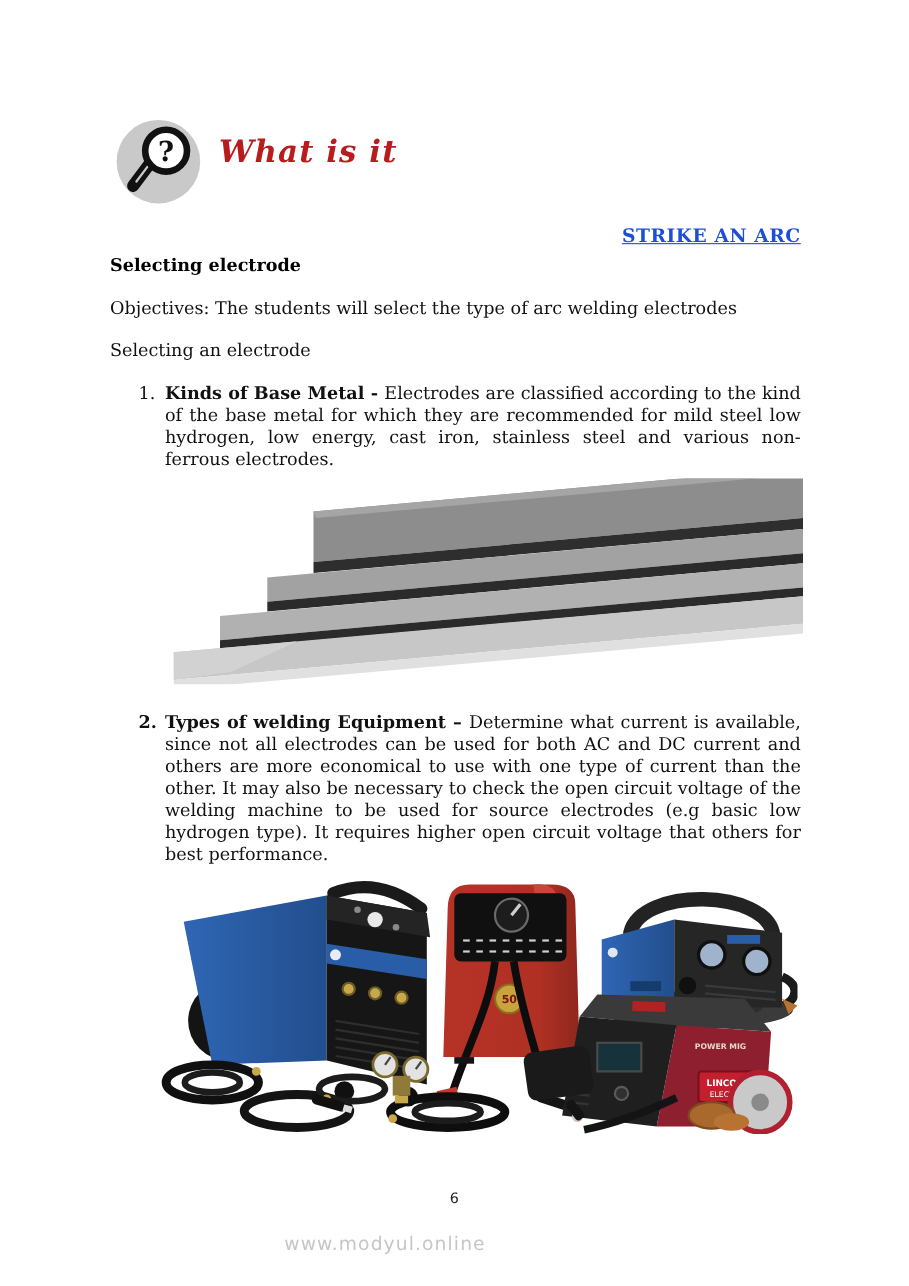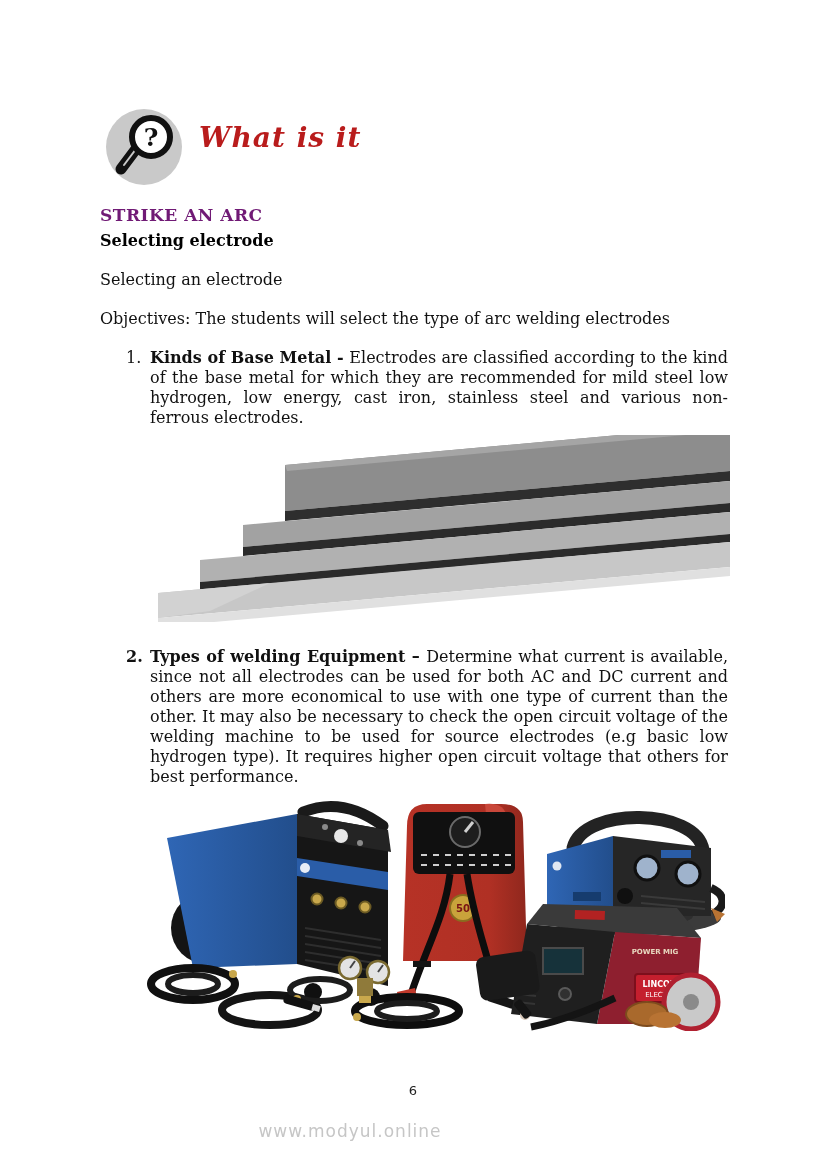--- a/index.html
+++ b/index.html
@@ -14,23 +14,23 @@
   
   .hdr-icon{position:absolute;left:104px;top:107px;width:80px;height:80px;}
   .hdr-title{
     position:absolute;left:199px;top:121px;
     font-size:28px;font-weight:bold;font-style:italic;
     letter-spacing:1px;color:#b91c1c;
   }
   
   .content{position:absolute;left:100px;top:205px;width:628px;}
   .strike{
-    text-align:left;font-size:17px;font-weight:bold;
-    letter-spacing:.5px;
-    margin:0 0 6px 0;color:#701a75;
+    text-align:right;font-size:17px;font-weight:bold;
+    text-decoration:underline;letter-spacing:.5px;
+    margin:0 0 6px 0;color:#1d4ed8;
   }
   .subhead{font-size:16px;font-weight:bold;margin:0 0 20px 0;color:#000;}
   .line{font-size:16px;margin:0 0 20px 0;}
   .intro{font-size:16px;margin:0 0 18px 0;text-indent:45px;}
   .li{position:relative;padding-left:50px;font-size:16px;line-height:20px;
       text-align:justify;margin:0;}
   .li .num{position:absolute;left:26px;top:0;}
   .li .num.bold{font-weight:bold;}
   .li .lead{font-weight:bold;}
   .fig{display:block;}
@@ -63,23 +63,23 @@
     </svg>
   </div>
   <div class="hdr-title">What is it</div>
 
   <div class="content">
 
     <div class="strike">STRIKE AN ARC</div>
 
     <div class="subhead">Selecting electrode</div>
 
+    <div class="line">Objectives: The students will select the type of arc welding electrodes</div>
+
     <div class="line">Selecting an electrode</div>
-
-    <div class="line">Objectives: The students will select the type of arc welding electrodes</div>
 
 
     <div class="li">
       <span class="num">1.</span>
       <span class="lead">Kinds of Base Metal - </span><span>Electrodes are classified according to the kind of the base metal for which they are recommended for mild steel low hydrogen, low energy, cast iron, stainless steel and various non-ferrous electrodes.</span>
     </div>
 
     <div class="fig fig1">
       <svg width="580" height="187" viewBox="0 0 580 187">
         <polygon points="135,30 580,-10 580,36 135,76" fill="#8d8d8d"></polygon>

